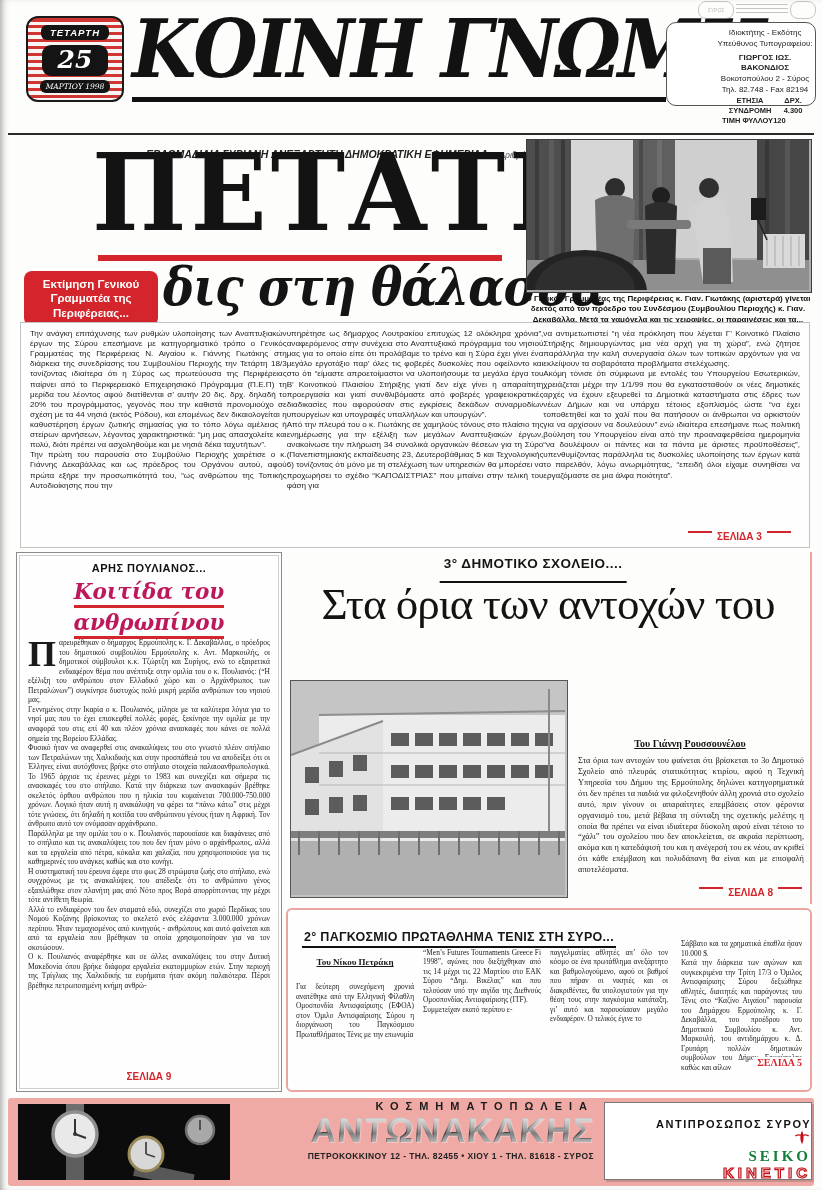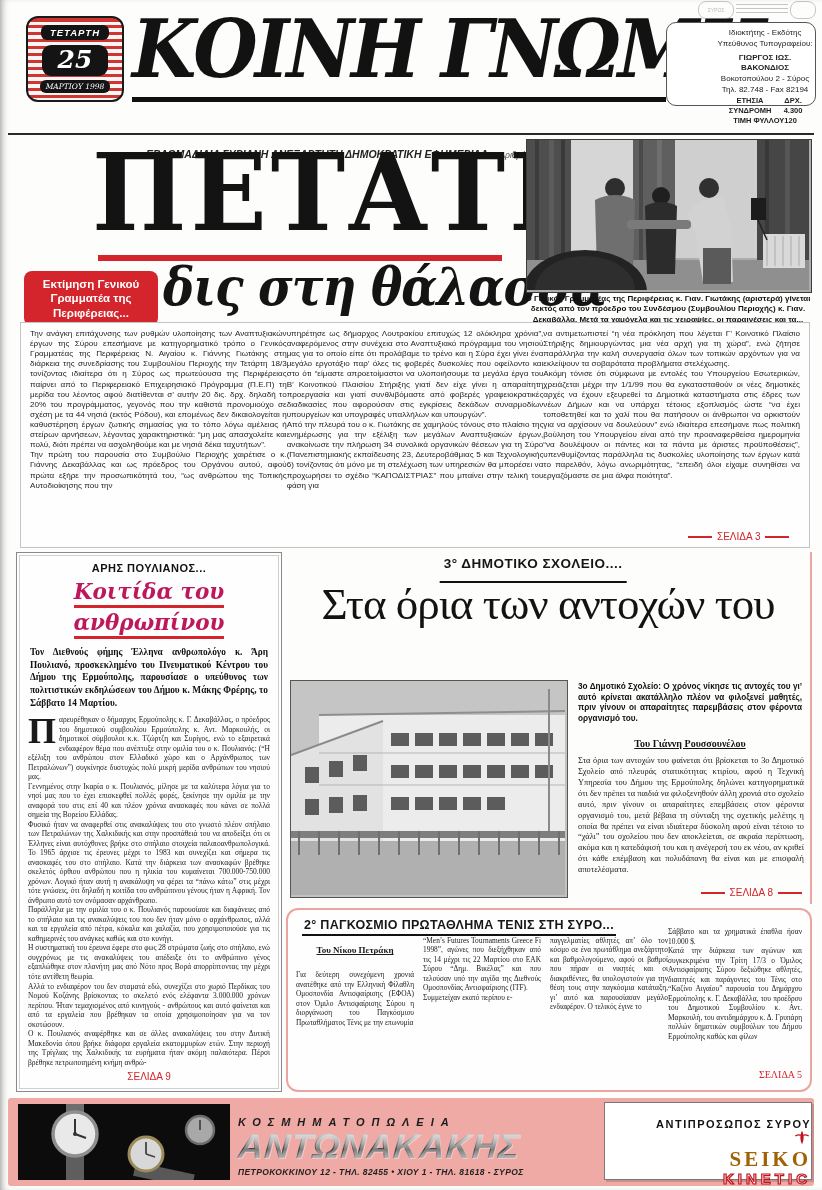--- a/index.html
+++ b/index.html
@@ -19,21 +19,21 @@
   .pill.month{font-size:7.5px;font-style:italic;padding:2px 6px;font-family:"DejaVu Serif",serif;}
   .masthead{position:absolute;left:132px;top:2px;width:540px;font-family:"DejaVu Serif",serif;
             font-weight:bold;font-style:italic;font-size:74px;letter-spacing:-3px;line-height:1.18;
             color:#121212;transform:scaleY(1.08);transform-origin:top left;white-space:nowrap;}
   .mast-rule{position:absolute;left:132px;top:97px;width:534px;height:5px;background:#111;}
   .subtitle{position:absolute;left:146px;top:108px;width:560px;font-size:10.5px;font-weight:bold;font-style:italic;color:#222;white-space:nowrap;margin-top:40px;}
   .subtitle .issue{font-weight:normal;font-size:8.5px;color:#444;margin-left:4px;}
   .pubbox{position:absolute;left:666px;top:22px;width:150px;height:84px;border:1.5px solid #555;border-radius:10px;
           font-size:8px;line-height:1.35;text-align:center;padding-top:5px;box-sizing:border-box;color:#222;background:#fff;padding-left:48px;}
   .pubbox .name{font-weight:bold;margin-top:3px;}
-  .pubbox .row{display:flex;justify-content:center;padding:0 7px;font-weight:bold;font-size:7.5px;}
+  .pubbox .row{display:flex;justify-content:flex-start;padding:0 7px;font-weight:bold;font-size:7.5px;}
   .pubbox .row:first-of-type{margin-top:4px;}
   .stamps{position:absolute;left:698px;top:1px;width:118px;height:20px;opacity:.55;}
   .stamp{position:absolute;border:1px solid #999;border-radius:8px;color:#888;font-size:5px;text-align:center;}
   .stamp.s1{left:0;top:0;width:34px;height:16px;line-height:16px;}
   .stamp.s2{left:92px;top:0;width:24px;height:16px;}
   .cancel-lines{position:absolute;left:38px;top:3px;width:52px;height:12px;
       background:repeating-linear-gradient(180deg,#999 0 1px,transparent 1px 4px);}
   .header-rule{position:absolute;left:8px;top:133px;width:806px;height:2px;background:#2a2a2a;}
   
   .petate{position:absolute;left:92px;top:138px;font-family:"DejaVu Serif",serif;font-weight:bold;
@@ -42,21 +42,21 @@
   .lead-tag{position:absolute;left:24px;top:271px;width:134px;height:55px;background:var(--accent);border-radius:8px;
             color:#fff;font-weight:bold;font-size:11.5px;line-height:1.25;display:flex;align-items:center;justify-content:center;
             text-align:center;padding:2px;box-sizing:border-box;}
   .lead-sub{position:absolute;left:163px;top:256px;font-family:"DejaVu Serif",serif;font-weight:bold;font-style:italic;
             font-size:47px;color:#141414;transform:scaleY(1.12);transform-origin:top left;white-space:nowrap;letter-spacing:-1px;}
   .lead-photo{position:absolute;left:526px;top:139px;width:284px;height:152px;border:1px solid #3d3d3d;background:#adadad;}
   .lead-caption{position:absolute;left:522px;top:294px;width:292px;font-size:8px;font-weight:bold;line-height:1.3;text-align:center;color:#111;}
   .lead-cols{position:absolute;left:20px;top:322px;width:790px;height:226px;border:1px solid #c3c3c3;
              display:flex;padding:6px 9px;box-sizing:border-box;background:#fefefe;}
   .lead-col{flex:1;font-size:8.1px;line-height:1.25;text-align:justify;white-space:pre-line;color:#1c1c1c;overflow:hidden;}
-  .pageref{color:var(--accent);font-weight:normal;font-size:10px;display:flex;align-items:center;gap:5px;}
+  .pageref{color:var(--accent);font-weight:bold;font-size:10px;display:flex;align-items:flex-start;gap:5px;}
   .pageref .dash{width:24px;height:2px;background:var(--accent);}
   .ref-lead{position:absolute;left:688px;top:531px;}
   
   .poul{position:absolute;left:16px;top:552px;width:266px;height:540px;border:1px solid #8a8a8a;background:#fefefe;box-sizing:border-box;}
   .poul-inner{position:absolute;inset:2px;border:1px solid #cfcfcf;padding:6px 8px;box-sizing:border-box;overflow:hidden;}
   .poul .kicker{text-align:center;font-weight:bold;font-size:11px;letter-spacing:.5px;color:#111;}
   .poul .headline{text-align:center;font-family:"DejaVu Serif",serif;font-weight:bold;font-style:italic;
                   font-size:21.5px;line-height:1.45;color:#be185d;margin-top:2px;}
   .poul .headline span{border-bottom:3px solid var(--accent);padding-bottom:1px;}
   .poul .lede{font-family:"Liberation Serif",serif;font-weight:bold;font-size:9.3px;line-height:1.35;text-align:justify;margin:8px 2px 6px;color:#111;}
@@ -70,47 +70,47 @@
   .school .headline{position:absolute;left:0;top:26px;width:100%;text-align:center;font-family:"Liberation Serif",serif;
                     font-weight:normal;font-size:45px;letter-spacing:-1px;color:#131313;}
   .school-photo{position:absolute;left:4px;top:128px;width:276px;height:216px;border:1px solid #555;background:#c2c2c2;}
   .school .caption{position:absolute;left:292px;top:130px;width:224px;font-size:8.2px;font-weight:bold;line-height:1.3;text-align:justify;color:#111;}
   .school .byline{position:absolute;left:292px;top:186px;width:224px;text-align:center;font-family:"Liberation Serif",serif;
                   font-weight:bold;font-size:10px;text-decoration:underline;}
   .school .body{position:absolute;left:292px;top:204px;width:226px;height:132px;font-family:"Liberation Serif",serif;
                 font-size:8.4px;line-height:1.3;text-align:justify;color:#1a1a1a;overflow:hidden;}
   .ref-school{position:absolute;right:8px;bottom:6px;}
   
-  .tennis{position:absolute;left:286px;top:908px;width:526px;height:184px;border:2px solid #eaa5a0;border-radius:12px;
-          box-sizing:border-box;display:flex;padding:8px 8px;gap:0;background:#fffefe;}
+  .tennis{position:absolute;left:286px;top:908px;width:526px;height:184px;border:2px solid #eaa5a0;border-radius:6px;
+          box-sizing:border-box;display:flex;padding:20px 8px;gap:13px;background:#fffefe;}
   .tennis-left{width:372px;display:flex;flex-direction:column;}
   .tennis .kicker{font-weight:bold;font-size:12.5px;letter-spacing:.3px;border-bottom:2.5px solid #111;
                   align-self:flex-start;margin-left:6px;padding:0 2px 2px;white-space:nowrap;}
   .tennis .headline{font-family:"Liberation Serif",serif;font-weight:bold;font-size:29px;text-align:center;
                     letter-spacing:-.5px;margin:3px 0 6px;color:#131313;}
   .tennis-cols{display:flex;gap:9px;flex:1;overflow:hidden;}
   .tennis-col{flex:1;font-family:"Liberation Serif",serif;font-size:7.4px;line-height:1.28;text-align:justify;white-space:pre-line;color:#1a1a1a;overflow:hidden;}
   .tennis .byline{display:block;text-align:center;font-weight:bold;font-size:9px;text-decoration:underline;margin-bottom:4px;white-space:nowrap;}
   .tennis-right{flex:1;position:relative;font-family:"Liberation Serif",serif;font-size:7.4px;line-height:1.28;
                 text-align:justify;white-space:pre-line;color:#1a1a1a;overflow:hidden;padding-bottom:12px;box-sizing:border-box;}
   .ref-tennis{position:absolute;right:0;bottom:0;background:#fffefe;padding-left:4px;}
   
   .adstrip{position:absolute;left:8px;top:1098px;width:806px;height:88px;background:var(--pink);border-radius:3px;}
   .watchphoto{position:absolute;left:10px;top:6px;width:212px;height:76px;background:#0c0c0c;overflow:hidden;}
-  .ad-center{position:absolute;left:230px;top:18px;width:356px;text-align:left;font-style:italic;}
+  .ad-center{position:absolute;left:230px;top:2px;width:356px;text-align:right;}
   .ad-category{font-size:11px;font-weight:bold;letter-spacing:7px;color:#1c1c1c;}
   .ad-brand{font-size:35px;font-weight:bold;letter-spacing:1px;transform:skewX(-4deg);
             background:linear-gradient(180deg,#fafafa 0%,#8a8a8a 40%,#3a3a3a 58%,#cfcfcf 100%);
             -webkit-background-clip:text;background-clip:text;color:transparent;line-height:1.05;
             text-shadow:1px 1px 0 rgba(255,255,255,.35);}
   .ad-address{font-size:8.5px;font-weight:bold;color:#222;margin-top:2px;letter-spacing:.4px;}
   .seikobox{position:absolute;left:596px;top:4px;width:208px;height:78px;background:#fff;border:1px solid #777;
             box-shadow:2px 2px 0 rgba(0,0,0,.15);text-align:right;padding-top:15px;box-sizing:border-box;}
   .seiko-title{font-size:11px;font-weight:bold;letter-spacing:1.5px;color:#111;}
-  .seiko-brand{font-family:"Liberation Serif",serif;font-weight:bold;font-size:21px;letter-spacing:3px;color:#a16207;line-height:1;}
+  .seiko-brand{font-family:"Liberation Serif",serif;font-weight:bold;font-size:15px;letter-spacing:3px;color:#15803d;line-height:1;}
   .seiko-model{font-weight:bold;font-size:15px;letter-spacing:4px;color:#fcecea;-webkit-text-stroke:1.2px #c1121c;line-height:1.2;}
 </style>
 </head>
 <body>
 
 <div class="page">
 
   <div class="datebox">
     <div class="pill day-name">ΤΕΤΑΡΤΗ</div>
     <div class="pill day-num">25</div>
@@ -204,21 +204,20 @@
     <span>ΣΕΛΙΔΑ 3</span>
     <span class="dash"></span>
   </div>
 
   <div class="poul">
     <div class="poul-inner">
       <div class="kicker">ΑΡΗΣ ΠΟΥΛΙΑΝΟΣ...</div>
       <div class="headline">
         <span>Κοιτίδα του ανθρωπίνου</span><br>
       </div>
-      <div class="lede">Τον Διεθνούς φήμης Έλληνα ανθρωπολόγο κ. Άρη Πουλιανό, προσκεκλημένο του Πνευματικού Κέντρου του Δήμου της Ερμούπολης, παρουσίασε ο υπεύθυνος των πολιτιστικών εκδηλώσεων του Δήμου κ. Μάκης Φρέρης, το Σάββατο 14 Μαρτίου.</div>
       <div class="body">Παρευρέθηκαν ο δήμαρχος Ερμούπολης κ. Γ. Δεκαβάλλας, ο πρόεδρος του δημοτικού συμβουλίου Ερμούπολης κ. Αντ. Μαρκουλής, οι δημοτικοί σύμβουλοι κ.κ. Τζώρτζη και Συρίγος, ενώ το εξαιρετικά ενδιαφέρον θέμα που ανέπτυξε στην ομιλία του ο κ. Πουλιανός: (“Η εξέλιξη του ανθρώπου στον Ελλαδικό χώρο και ο Αρχάνθρωπος των Πετραλώνων”) συγκίνησε δυστυχώς πολύ μικρή μερίδα ανθρώπων του νησιού μας.
 Γεννημένος στην Ικαρία ο κ. Πουλιανός, μίλησε με τα καλύτερα λόγια για το νησί μας που το έχει επισκεφθεί πολλές φορές, ξεκίνησε την ομιλία με την αναφορά του στις επί 40 και πλέον χρόνια ανασκαφές που κάνει σε πολλά σημεία της Βορείου Ελλάδας.
 Φυσικό ήταν να αναφερθεί στις ανακαλύψεις του στο γνωστό πλέον σπήλαιο των Πετραλώνων της Χαλκιδικής και στην προσπάθειά του να αποδείξει ότι οι Έλληνες είναι αυτόχθονες βρήκε στο σπήλαιο στοιχεία παλαιοανθρωπολογικά. Το 1965 άρχισε τις έρευνες μέχρι το 1983 και συνεχίζει και σήμερα τις ανασκαφές του στο σπήλαιο. Κατά την διάρκεια των ανασκαφών βρέθηκε σκελετός όρθιου ανθρώπου που η ηλικία του κυμαίνεται 700.000-750.000 χρόνων. Λογικό ήταν αυτή η ανακάλυψη να φέρει τα “πάνω κάτω” στις μέχρι τότε γνώσεις, ότι δηλαδή η κοιτίδα του ανθρώπινου γένους ήταν η Αφρική. Τον άνθρωπο αυτό τον ονόμασαν αρχάνθρωπο.
 Παράλληλα με την ομιλία του ο κ. Πουλιανός παρουσίασε και διαφάνειες από το σπήλαιο και τις ανακαλύψεις του που δεν ήταν μόνο ο αρχάνθρωπος, αλλά και τα εργαλεία από πέτρα, κόκαλα και χαλαζία, που χρησιμοποιούσε για τις καθημερινές του ανάγκες καθώς και στο κυνήγι.
 Η συστηματική του έρευνα έφερε στο φως 28 στρώματα ζωής στο σπήλαιο, ενώ συγχρόνως με τις ανακαλύψεις του απέδειξε ότι το ανθρώπινο γένος εξαπλώθηκε στον πλανήτη μας από Νότο προς Βορά απορρίπτοντας την μέχρι τότε αντίθετη θεωρία.
 Αλλά το ενδιαφέρον του δεν σταματά εδώ, συνεχίζει στο χωριό Περδίκας του Νομού Κοζάνης βρίσκοντας το σκελετό ενός ελέφαντα 3.000.000 χρόνων περίπου. Ήταν τεμαχισμένος από κυνηγούς - ανθρώπους και αυτό φαίνεται και από τα εργαλεία που βρέθηκαν τα οποία χρησιμοποίησαν για να τον σκοτώσουν.
 Ο κ. Πουλιανός αναφέρθηκε και σε άλλες ανακαλύψεις του στην Δυτική Μακεδονία όπου βρήκε διάφορα εργαλεία εκατομμυρίων ετών. Στην περιοχή της Τρίγλιας της Χαλκιδικής τα ευρήματα ήταν ακόμη παλαιότερα. Πέρσι βρέθηκε πετρωποιημένη κνήμη ανθρώ-</div>
       <div class="pageref ref-poul">
         <span>ΣΕΛΙΔΑ 9</span>
       </div>
@@ -278,21 +277,20 @@
             <line x1="168" y1="150" x2="168" y2="174"></line>
             <line x1="188" y1="150" x2="188" y2="174"></line>
             <line x1="208" y1="150" x2="208" y2="174"></line>
             <line x1="228" y1="150" x2="228" y2="174"></line>
             <line x1="248" y1="150" x2="248" y2="174"></line>
             <line x1="268" y1="150" x2="268" y2="174"></line>
         </g>
         <line x1="258" y1="8" x2="258" y2="150" stroke="#8a8a8a" stroke-width="2"></line>
       </svg>
     </div>
-    <div class="caption">3ο Δημοτικό Σχολείο: Ο χρόνος νίκησε τις αντοχές του γι’ αυτό κρίνεται ακατάλληλο πλέον να φιλοξενεί μαθητές, πριν γίνουν οι απαραίτητες παρεμβάσεις στον φέροντα οργανισμό του.</div>
     <div class="byline">Του Γιάννη Ρουσσουνέλου</div>
     <div class="body">Στα όρια των αντοχών του φαίνεται ότι βρίσκεται το 3ο Δημοτικό Σχολείο από πλευράς στατικότητας κτιρίου, αφού η Τεχνική Υπηρεσία του Δήμου της Ερμούπολης δηλώνει κατηγορηματικά ότι δεν πρέπει τα παιδιά να φιλοξενηθούν άλλη χρονιά στο σχολείο αυτό, πριν γίνουν οι απαραίτητες επεμβάσεις στον φέροντα οργανισμό του, μετά βέβαια τη σύνταξη της σχετικής μελέτης η οποία θα πρέπει να είναι ιδιαίτερα δύσκολη αφού είναι τέτοιο το “χάλι” του σχολείου που δεν αποκλείεται, σε ακραία περίπτωση, ακόμα και η κατεδάφισή του και η ανέγερσή του εκ νέου, αν κριθεί ότι κάθε επέμβαση και πολυδάπανη θα είναι και με επισφαλή αποτελέσματα.</div>
     <div class="pageref ref-school">
       <span class="dash"></span>
       <span>ΣΕΛΙΔΑ 8</span>
       <span class="dash"></span>
     </div>
   </div>
 
   <div class="tennis">

